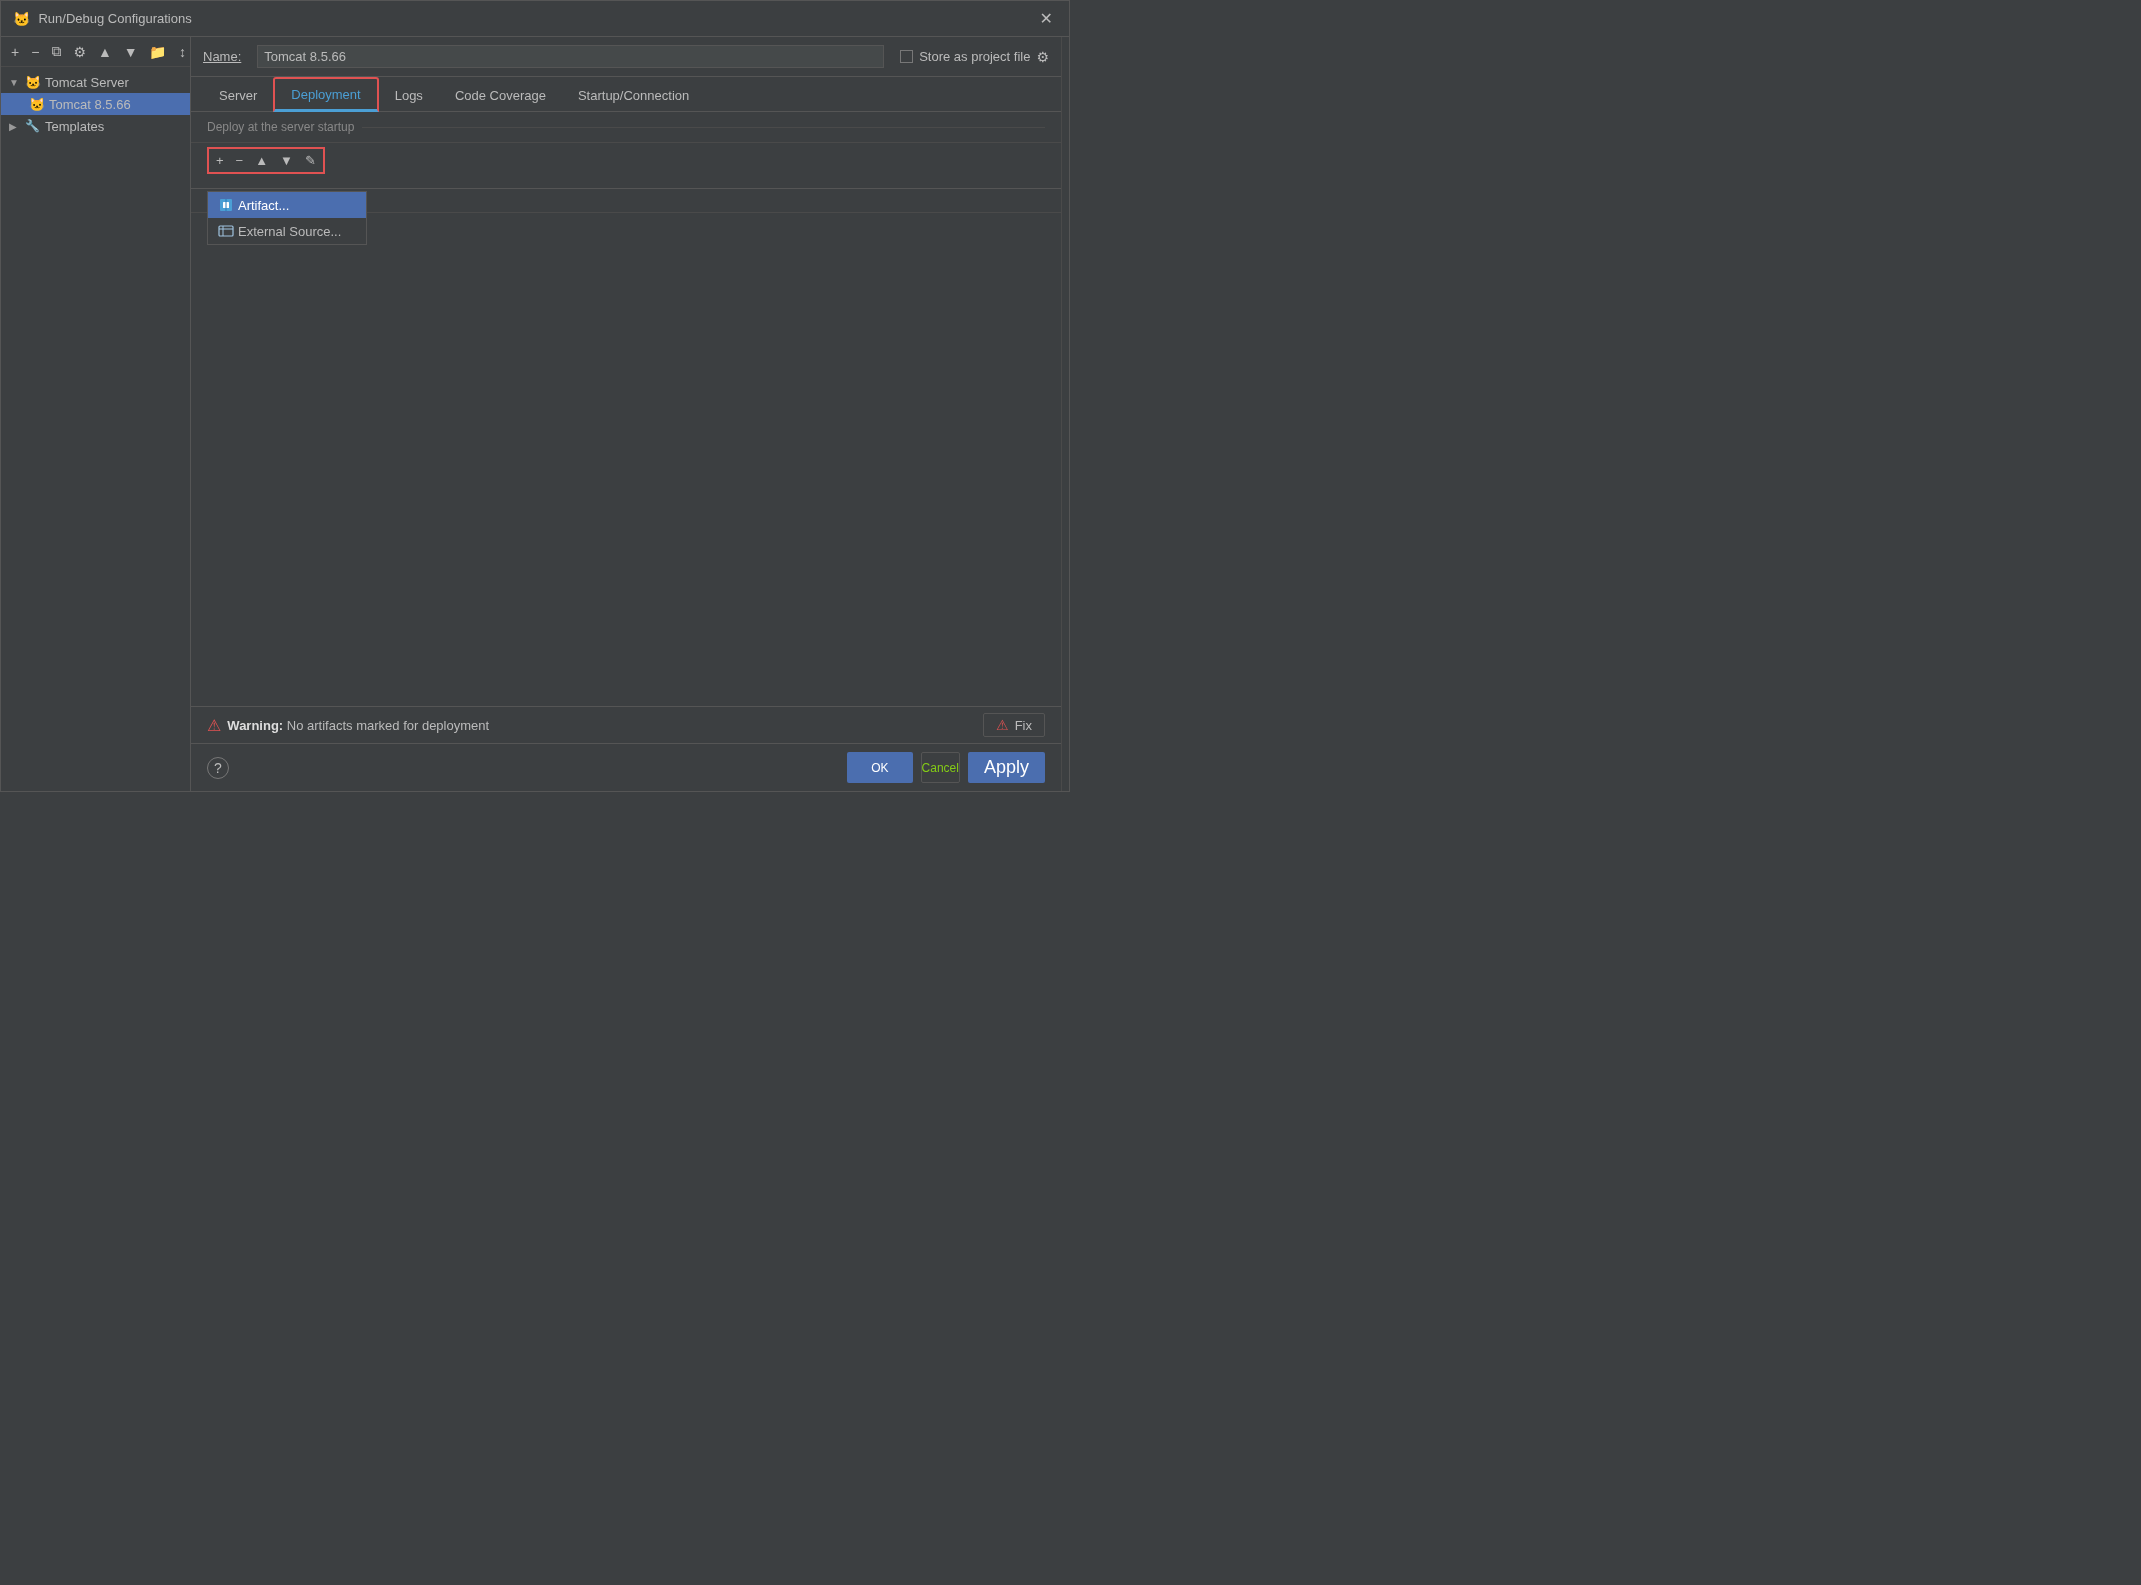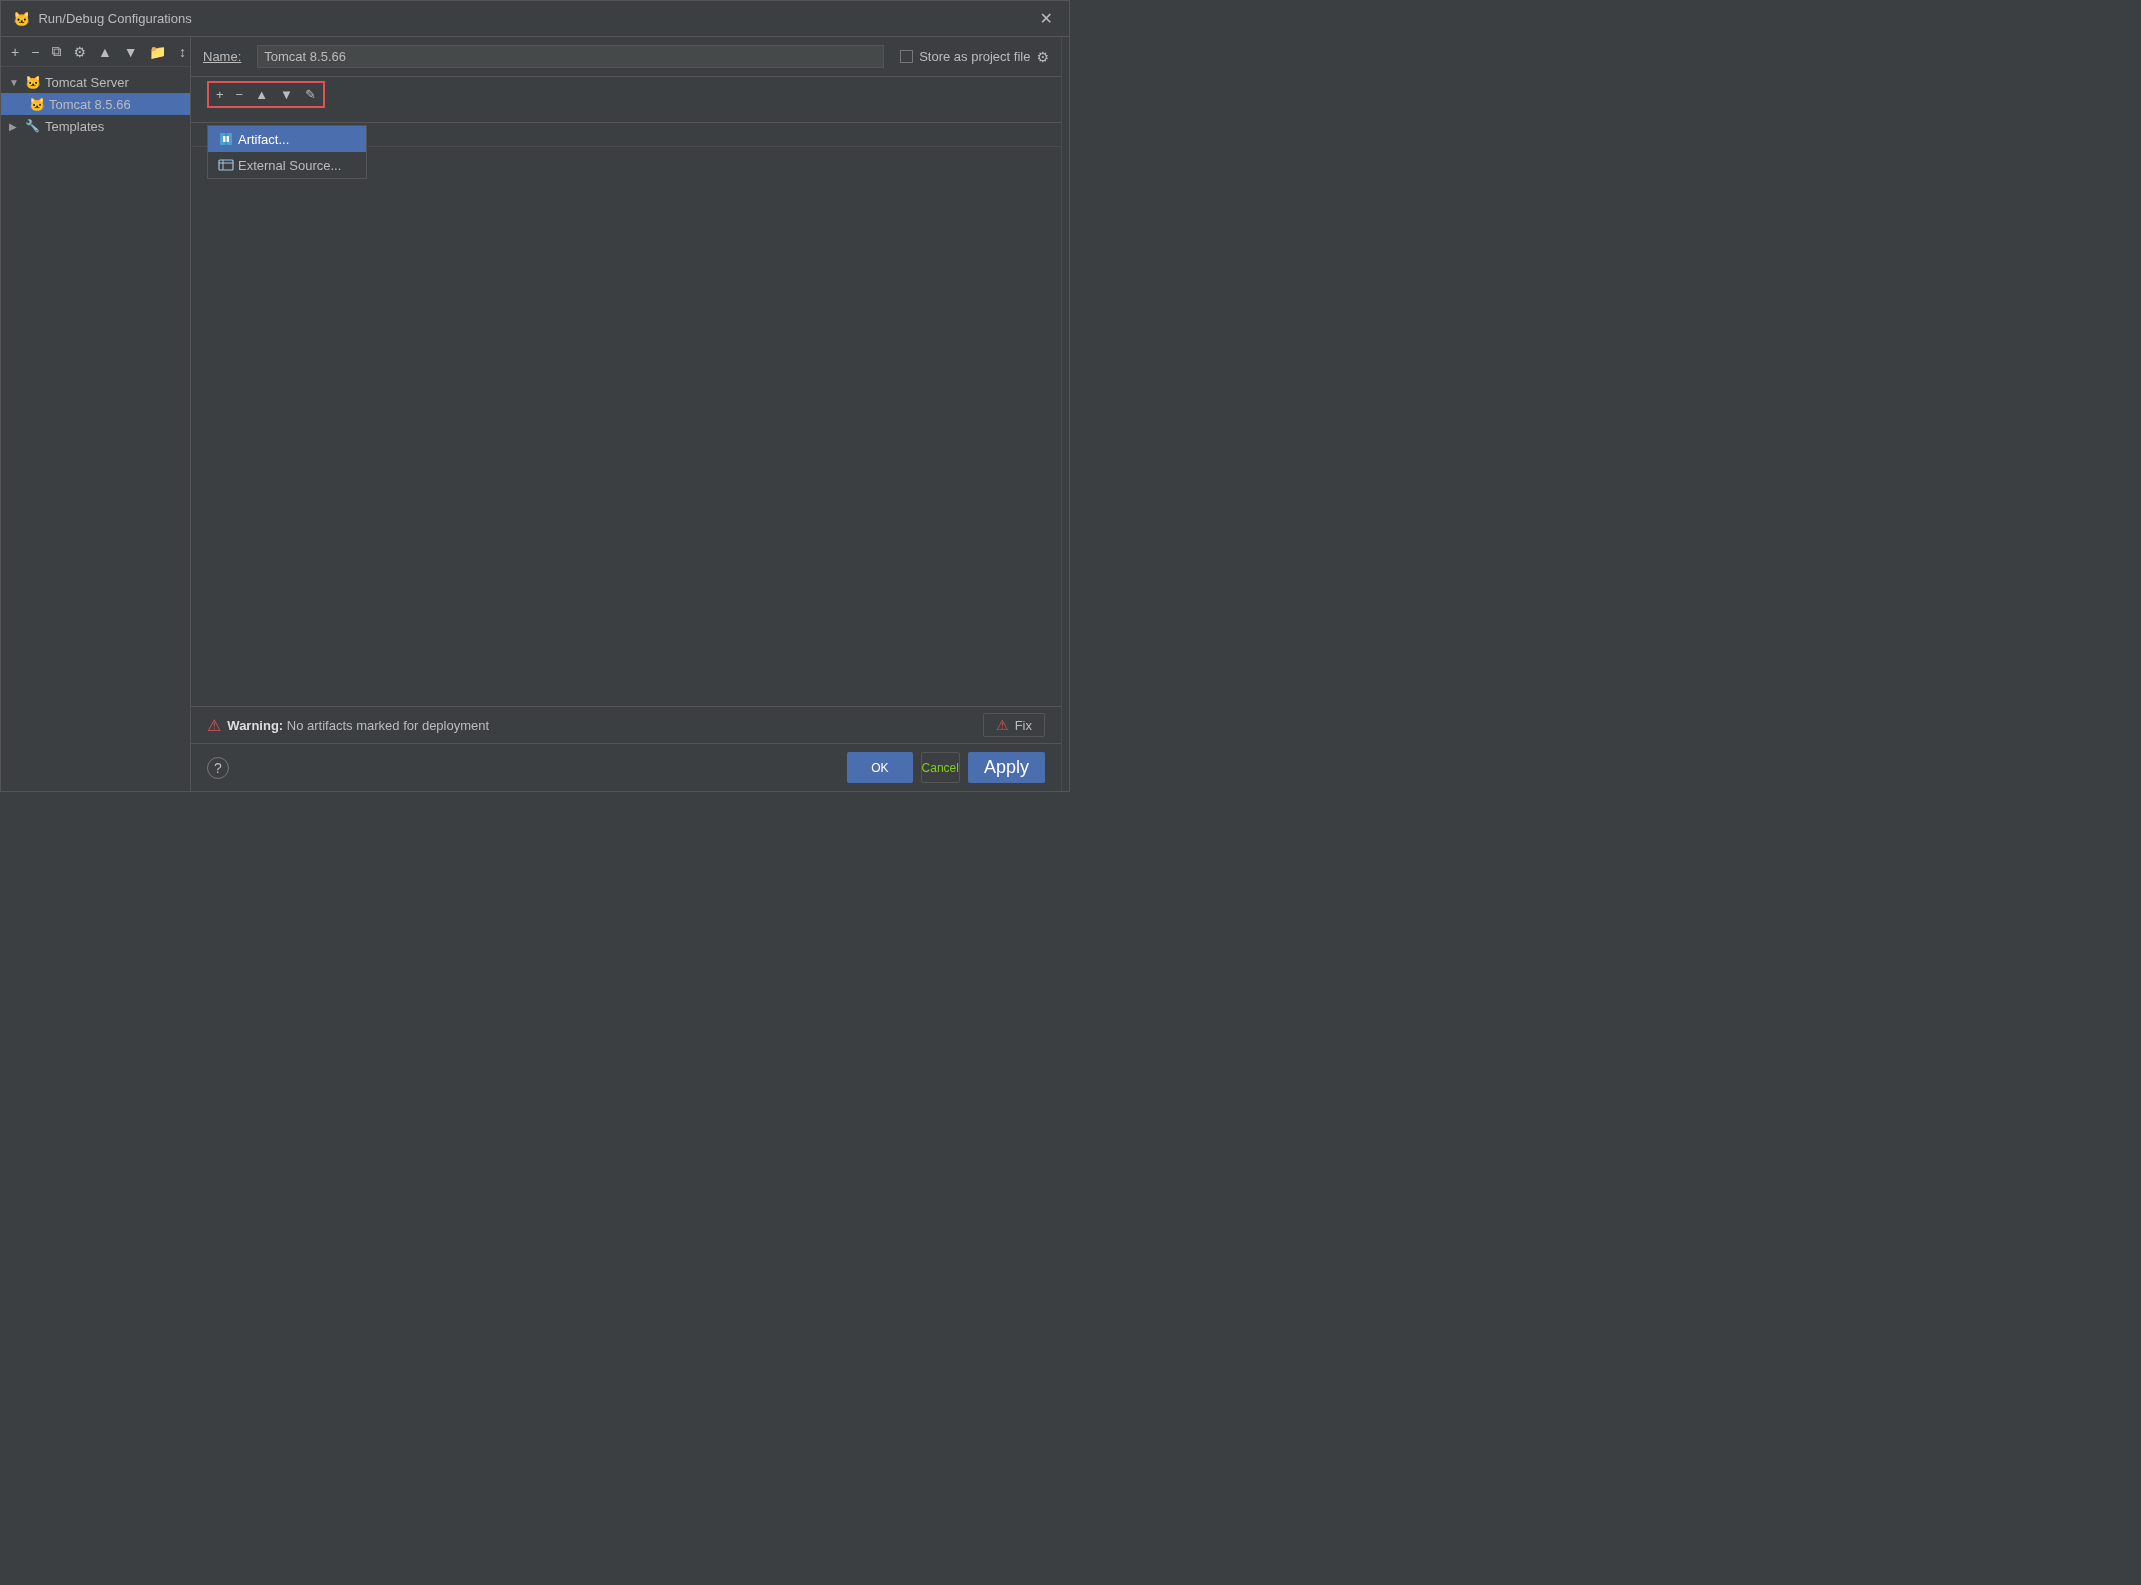--- a/index.html
+++ b/index.html
@@ -444,22 +444,32 @@
       <div class="name-bar">
         <span class="name-label">Name:</span>
         <input class="name-input" type="text" value="Tomcat 8.5.66" style="">
         <div class="store-project-area">
           <span class="checkbox-custom"></span>
           <span class="store-label">Store as project file</span>
           <span class="gear-icon-small">⚙</span>
         </div>
       </div>
 
+      <div class="tabs-bar">
+        <button class="tab">Server</button>
+        <button class="tab active">Deployment</button>
+        <button class="tab">Logs</button>
+        <button class="tab">Code Coverage</button>
+        <button class="tab">Startup/Connection</button>
+      </div>
 
       <div class="tab-content">
+        <div class="deploy-section-label">
+          <span>Deploy at the server startup</span>
+        </div>
 
         <div class="bottom-toolbar-area">
           <div class="mini-toolbar">
             <button class="mini-btn">+</button>
             <button class="mini-btn">−</button>
             <button class="mini-btn">▲</button>
             <button class="mini-btn">▼</button>
             <button class="mini-btn">✎</button>
           </div>
           <div class="dropdown-menu">

